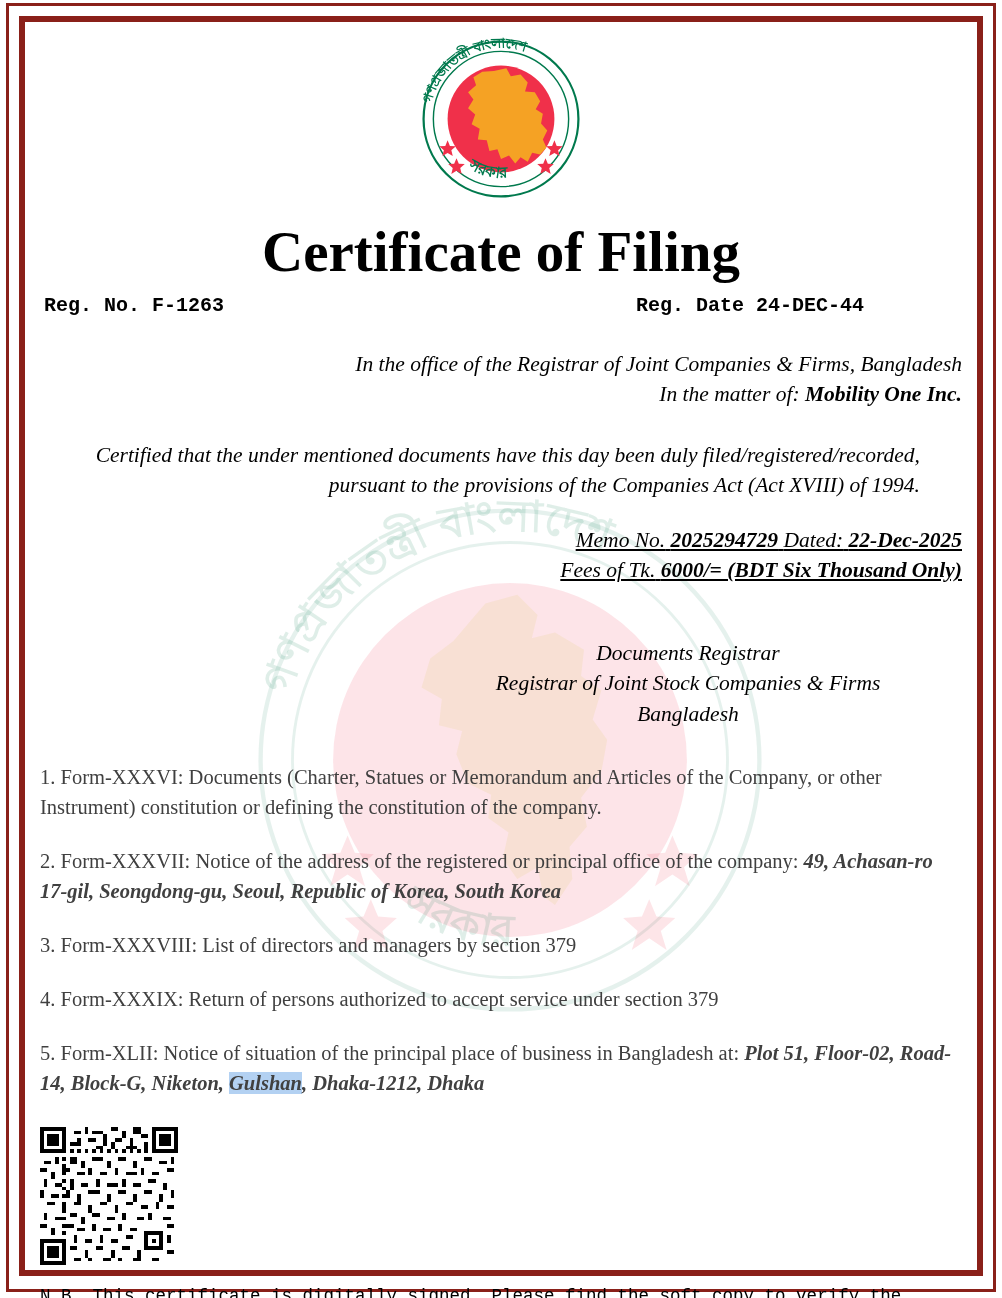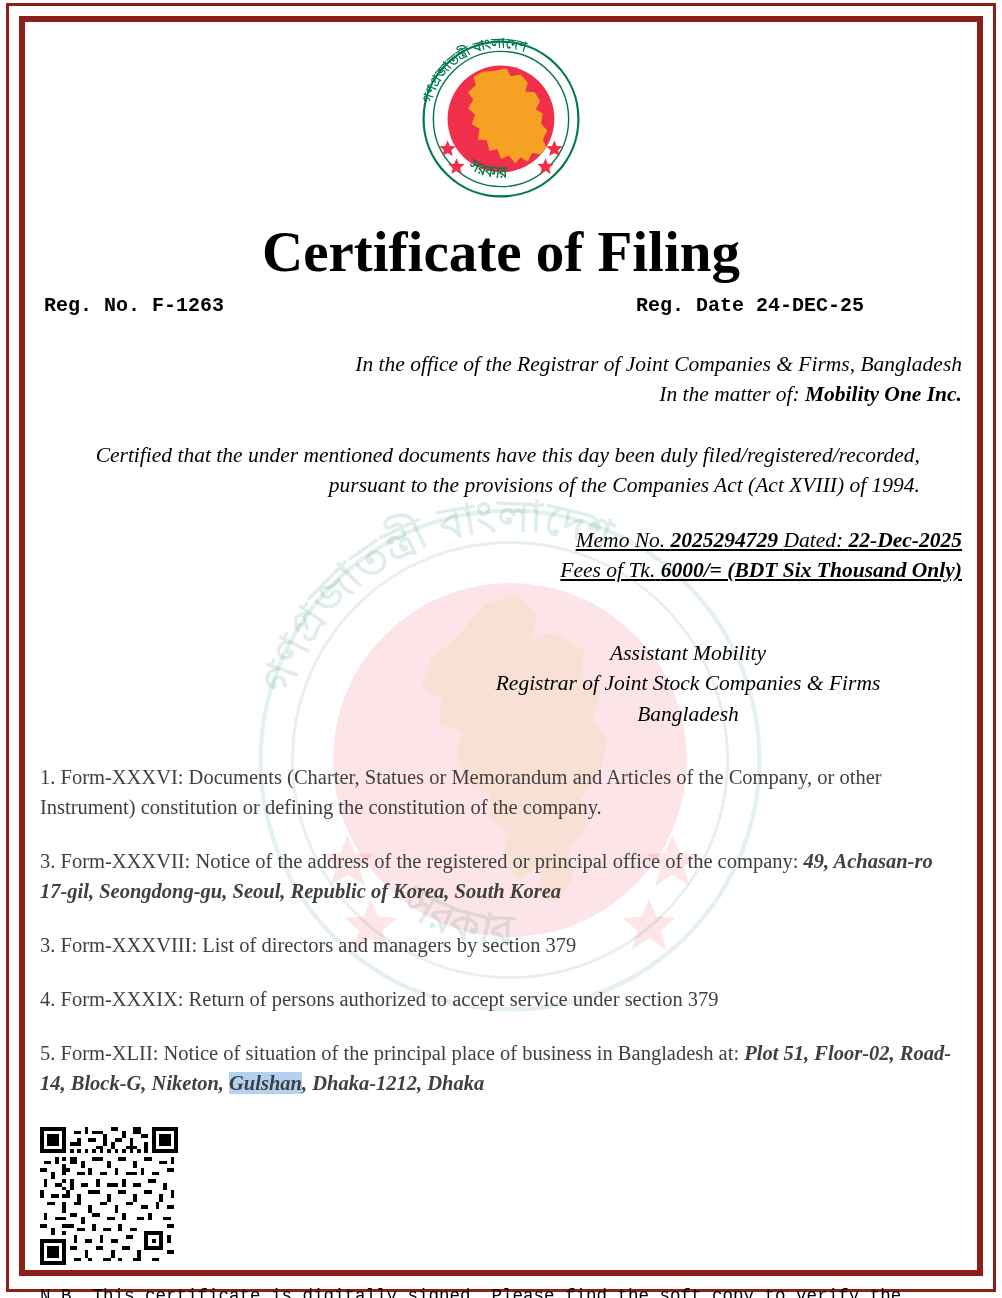--- a/index.html
+++ b/index.html
@@ -197,21 +197,21 @@
           <path d="M50 144 l2.6 6.2 6.7 .5 -5.1 4.4 1.6 6.6 -5.8 -3.6 -5.8 3.6 1.6 -6.6 -5.1 -4.4 6.7 -.5z"></path>
           <path d="M150 144 l2.6 6.2 6.7 .5 -5.1 4.4 1.6 6.6 -5.8 -3.6 -5.8 3.6 1.6 -6.6 -5.1 -4.4 6.7 -.5z"></path>
         </g>
       </svg>
     </div>
 
     <div class="doc-title">Certificate of Filing</div>
 
     <div class="reg-row">
       <span>Reg. No. F-1263</span>
-      <span class="right">Reg. Date 24-DEC-25</span>
+      <span class="right">Reg. Date 24-DEC-44</span>
     </div>
 
     <div class="ital block-office">
       <div>In the office of the Registrar of Joint Companies &amp; Firms, Bangladesh</div>
       <div>
         <span>In the matter of: </span><b>Mobility One Inc.</b>
       </div>
     </div>
 
     <div class="ital block-certified">Certified that the under mentioned documents have this day been duly filed/registered/recorded, pursuant to the provisions of the Companies Act (Act XVIII) of 1994.</div>
@@ -219,33 +219,33 @@
     <div class="ital block-memo">
       <div>
         <span>Memo No.</span>&nbsp;<b>2025294729</b>&nbsp;<span>Dated:</span>&nbsp;<b>22-Dec-2025</b>
       </div>
       <div>
         <span>Fees of Tk.</span>&nbsp;<b>6000/= (BDT Six Thousand  Only)</b>
       </div>
     </div>
 
     <div class="ital sign-block">
-      <div>Assistant Mobility</div>
+      <div>Documents Registrar</div>
       <div>Registrar of Joint Stock Companies &amp; Firms</div>
       <div>Bangladesh</div>
     </div>
 
     <div class="items">
 
       <div class="item">
         <span>1. Form-XXXVI: Documents (Charter, Statues or Memorandum and Articles of the Company, or other Instrument) constitution or defining the constitution of the company.</span>
       </div>
 
       <div class="item">
-        <span>3. Form-XXXVII: Notice of the address of the registered or principal office of the company: </span><span class="em">49, Achasan-ro 17-gil, Seongdong-gu, Seoul, Republic of Korea, South Korea</span>
+        <span>2. Form-XXXVII: Notice of the address of the registered or principal office of the company: </span><span class="em">49, Achasan-ro 17-gil, Seongdong-gu, Seoul, Republic of Korea, South Korea</span>
       </div>
 
       <div class="item">
         <span>3. Form-XXXVIII: List of directors and managers by section 379</span>
       </div>
 
       <div class="item">
         <span>4. Form-XXXIX: Return of persons authorized to accept service under section 379</span>
       </div>
 

